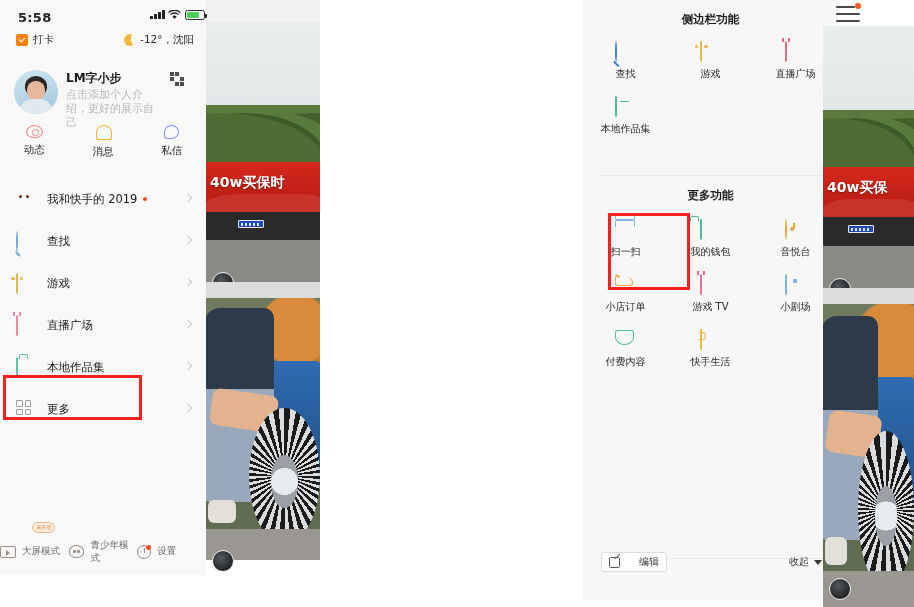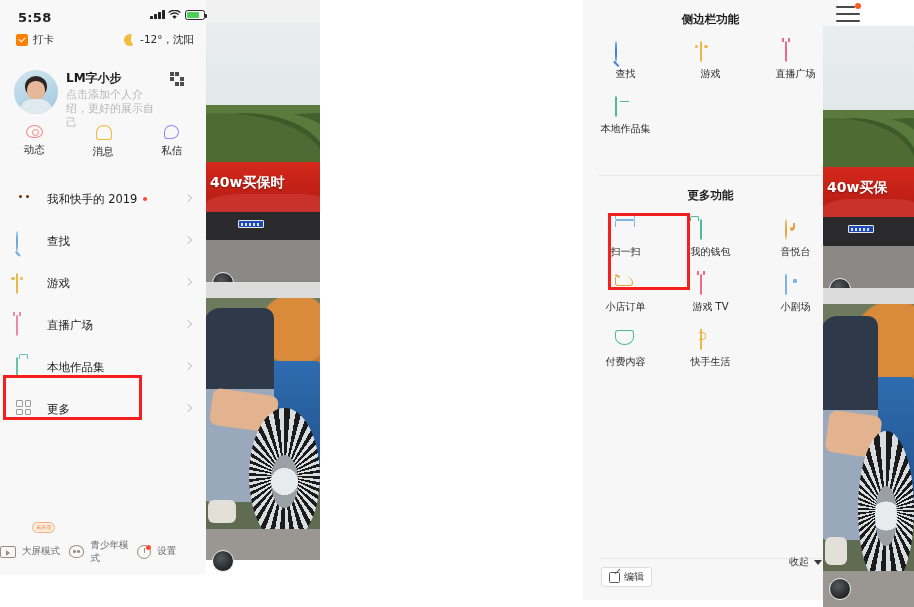--- a/index.html
+++ b/index.html
@@ -303,21 +303,21 @@
 
   .redbox-right {
     position:absolute; left:25px; top:213px; width:82px; height:77px;
     border:3px solid #f42020; pointer-events:none;
   }
 
   .footer { position:absolute; left:0; bottom:20px; width:255px; height:28px; }
   .editbtn {
     position:absolute; left:18px; top:0; height:20px; padding:0 7px;
     border:1px solid #dcdcdc; border-radius:3px; background:#fff;
-    display:flex; align-items:center; gap:4px;margin-top:15px;
+    display:flex; align-items:center; gap:19px;
   }
   .editbtn .elbl{ font-size:10px; color:#3a3a3a; }
   .i-edit{ width:11px;height:11px;border:1.2px solid #5a5a5a;border-radius:1.5px;position:relative;}
   .i-edit::after{content:'';position:absolute;right:-2px;top:-2px;width:7px;height:1.2px;background:#5a5a5a;transform:rotate(-45deg);}
   .collapse { position:absolute; right:16px; top:3px; display:flex; align-items:center; gap:5px; }
   .collapse .clbl{ font-size:10px; color:#3a3a3a; }
   .caret{ width:0;height:0;border-left:4px solid transparent;border-right:4px solid transparent;border-top:5px solid #3a3a3a;}
 
   .vid-col-r {
     position:absolute; left:268px; top:0; width:91px; height:607px; overflow:hidden;

